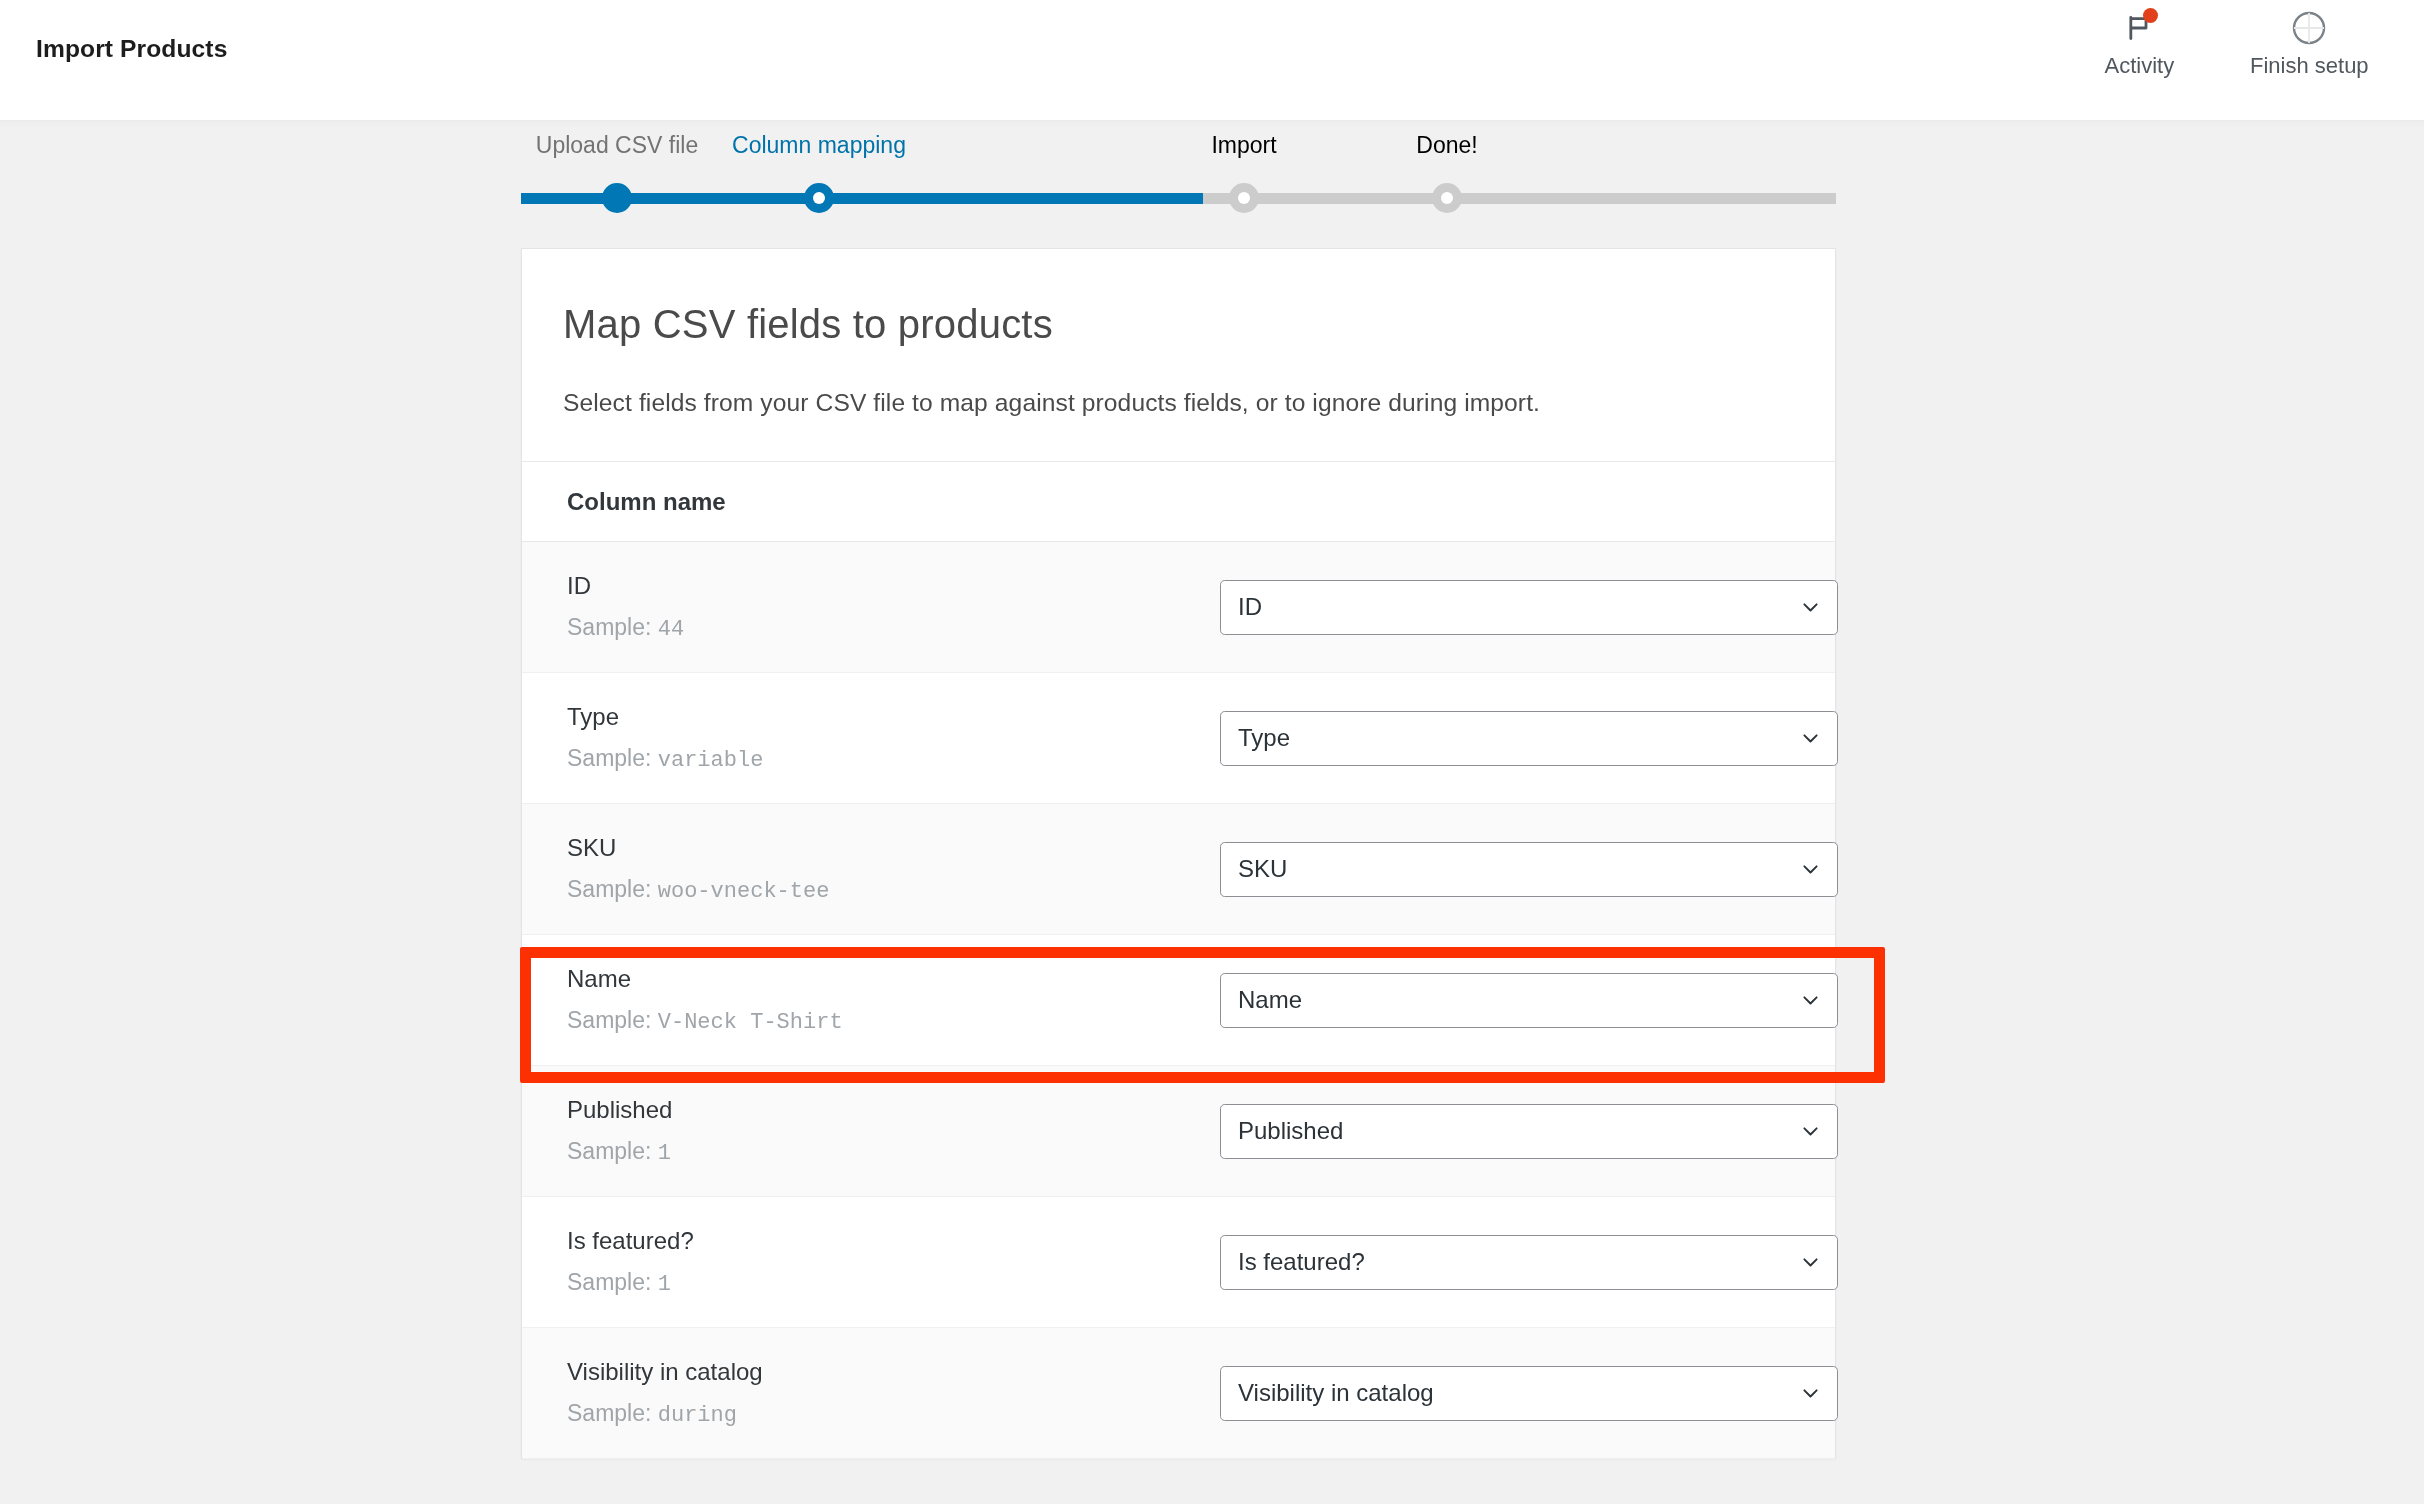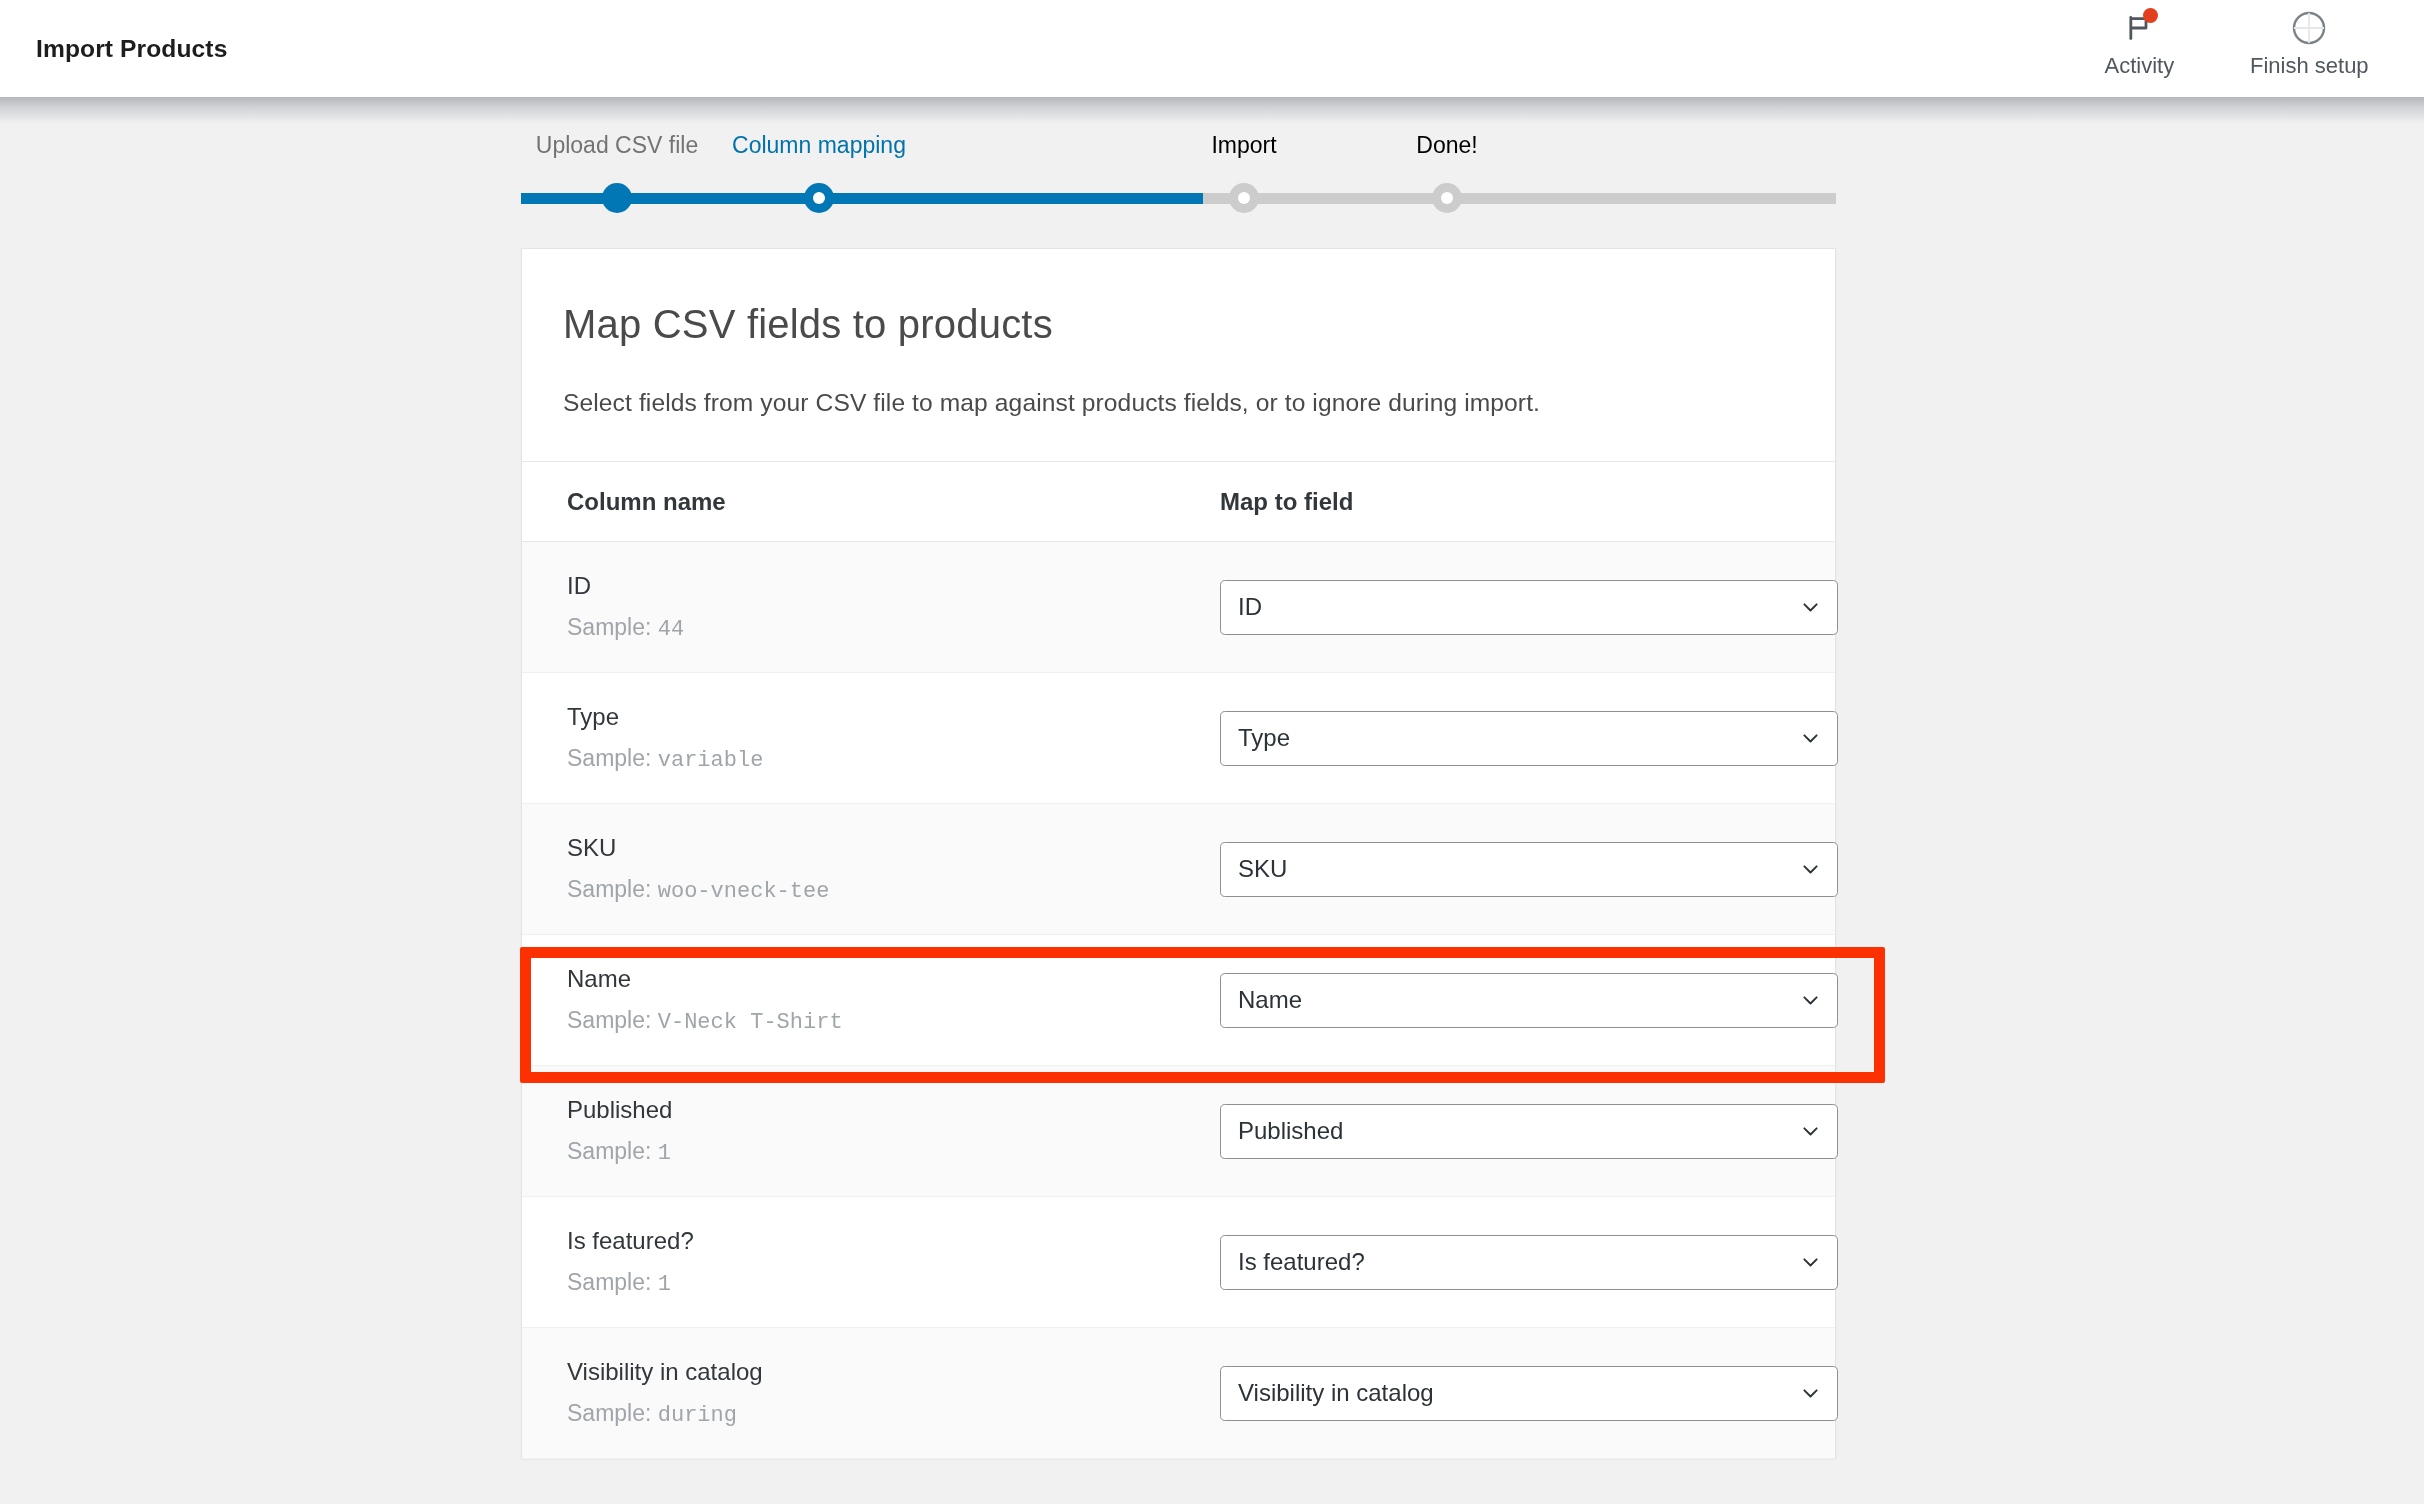--- a/index.html
+++ b/index.html
@@ -10,21 +10,21 @@
     background: #f1f1f1;
     font-family: "Liberation Sans", sans-serif;
     overflow: hidden;
   }
 
   
   .topbar {
     position: absolute;
     top: 0; left: 0;
     width: 2425px;
-    height: 97px;
+    height: 120px;
     background: #ffffff;
     z-index: 20;
   }
   .topbar-shadow {
     position: absolute;
     top: 97px; left: 0;
     width: 2425px;
     height: 32px;
     background: linear-gradient(to bottom, rgba(176,179,184,0.95) 0%, rgba(200,202,206,0.75) 35%, rgba(232,232,233,0.25) 80%, rgba(241,241,241,0) 100%);
     z-index: 19;
@@ -291,21 +291,20 @@
 
 <div class="card">
 
   <div class="card-head">
     <h1 class="card-title">Map CSV fields to products</h1>
     <p class="card-desc">Select fields from your CSV file to map against products fields, or to ignore during import.</p>
   </div>
 
   <div class="table-head">
     <div class="th col-a">Column name</div>
-    <div class="th col-b">Map to field</div>
   </div>
 
   <div class="row alt">
     <div class="col-name">
       <div class="colname-main">ID</div>
       <div class="colname-sample">
         <span>Sample:</span>
         <span class="mono">44</span>
       </div>
     </div>

